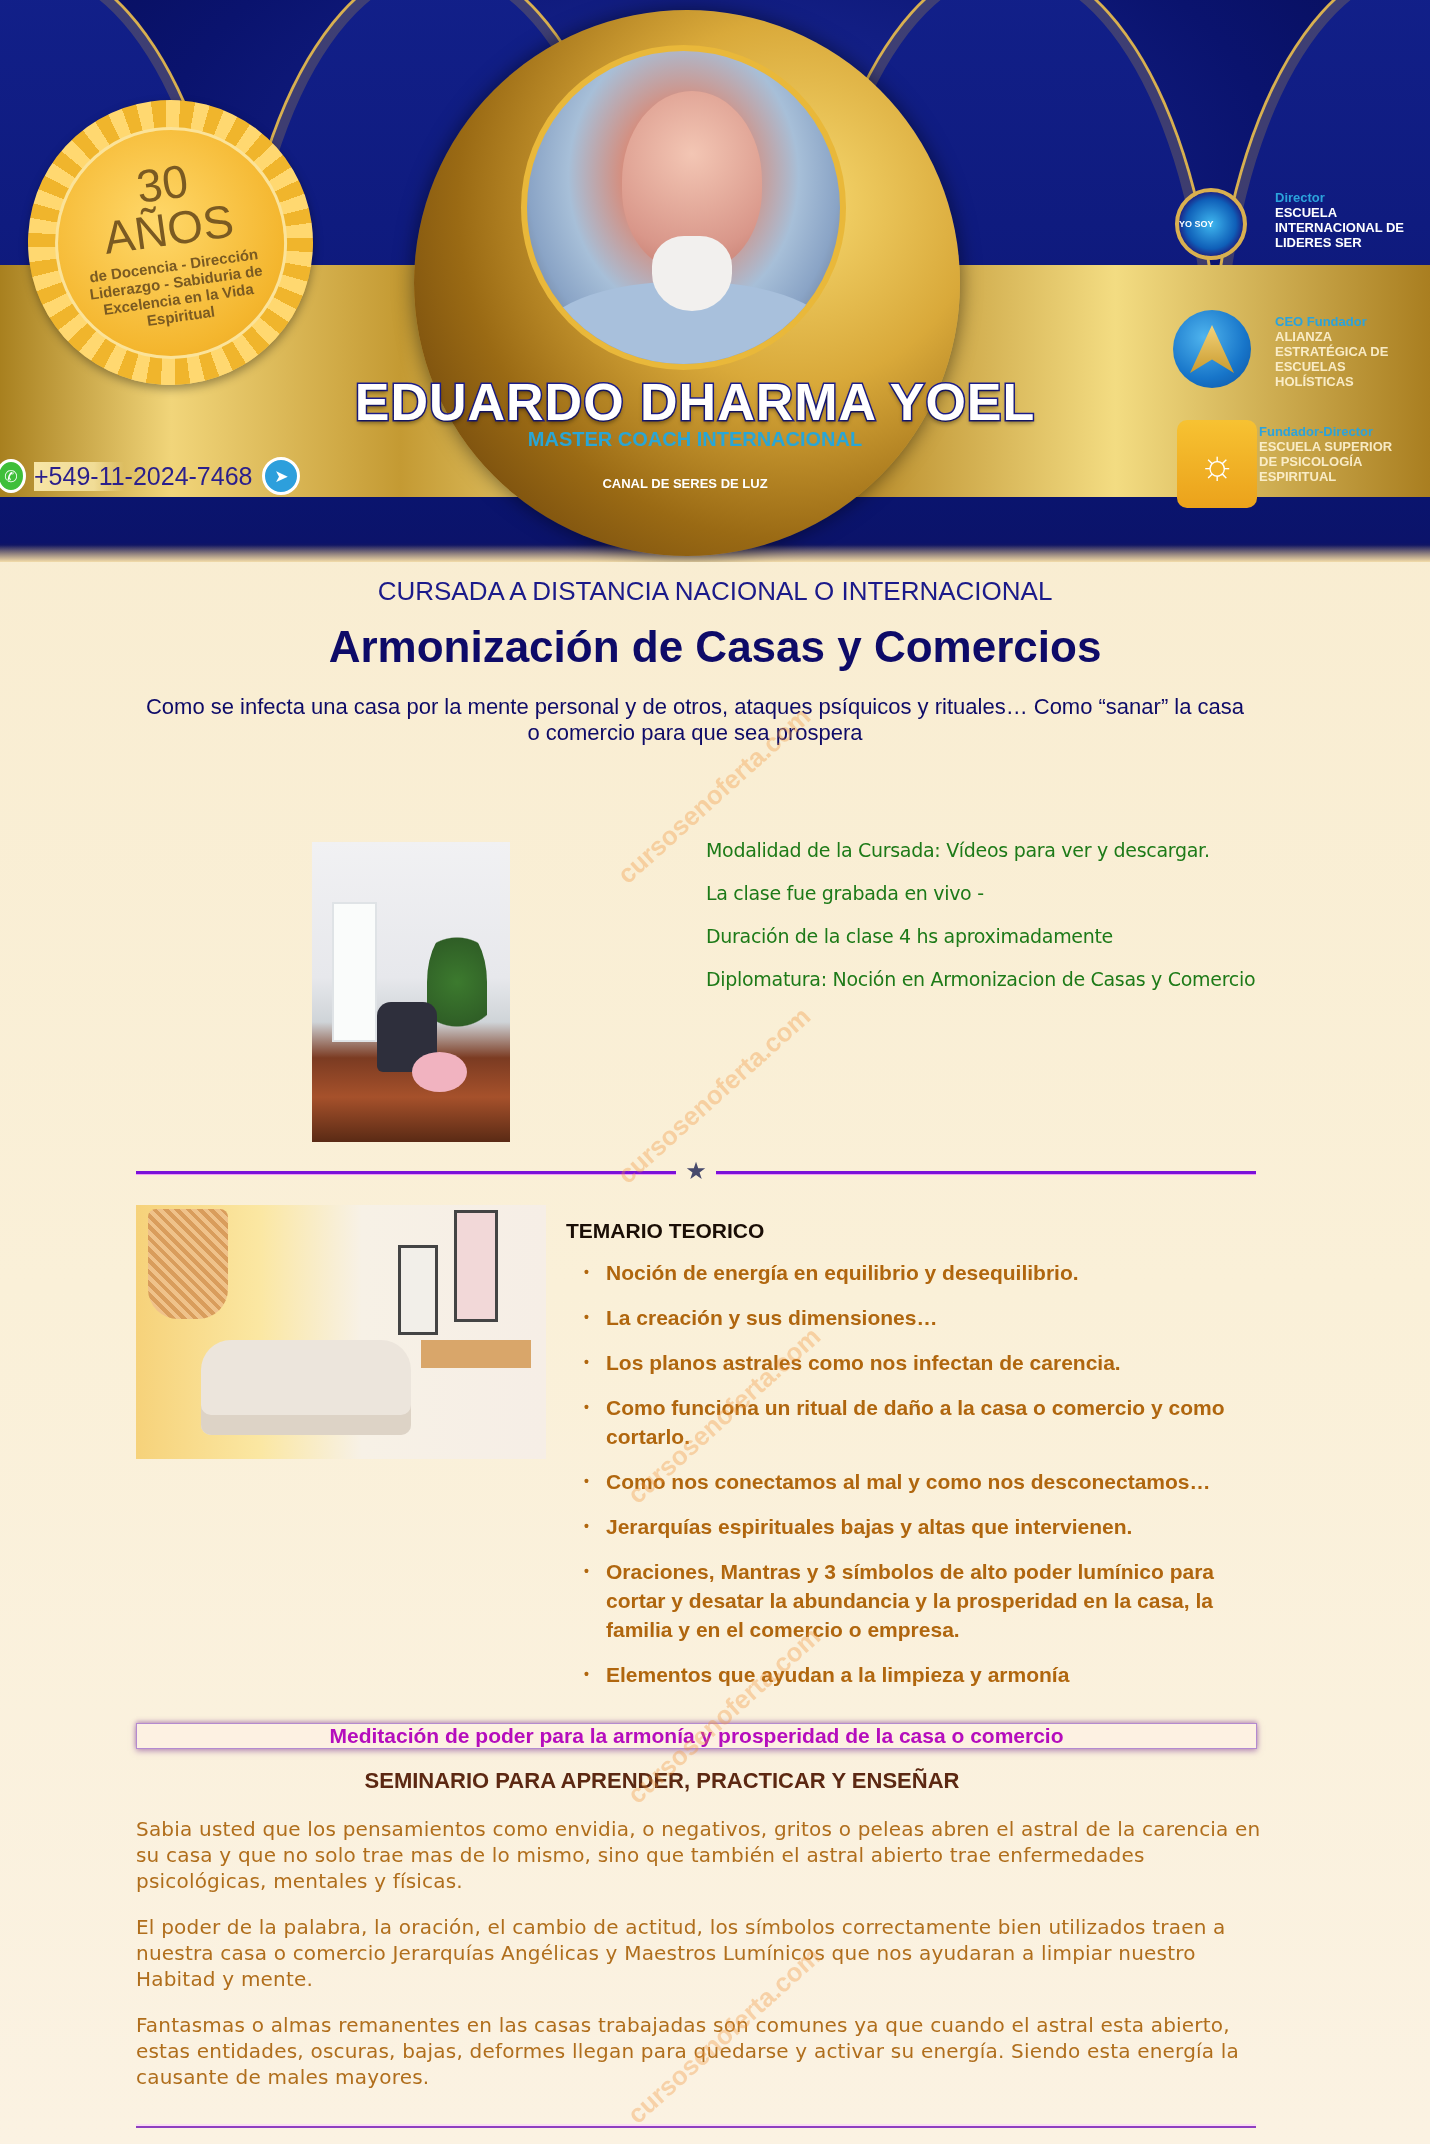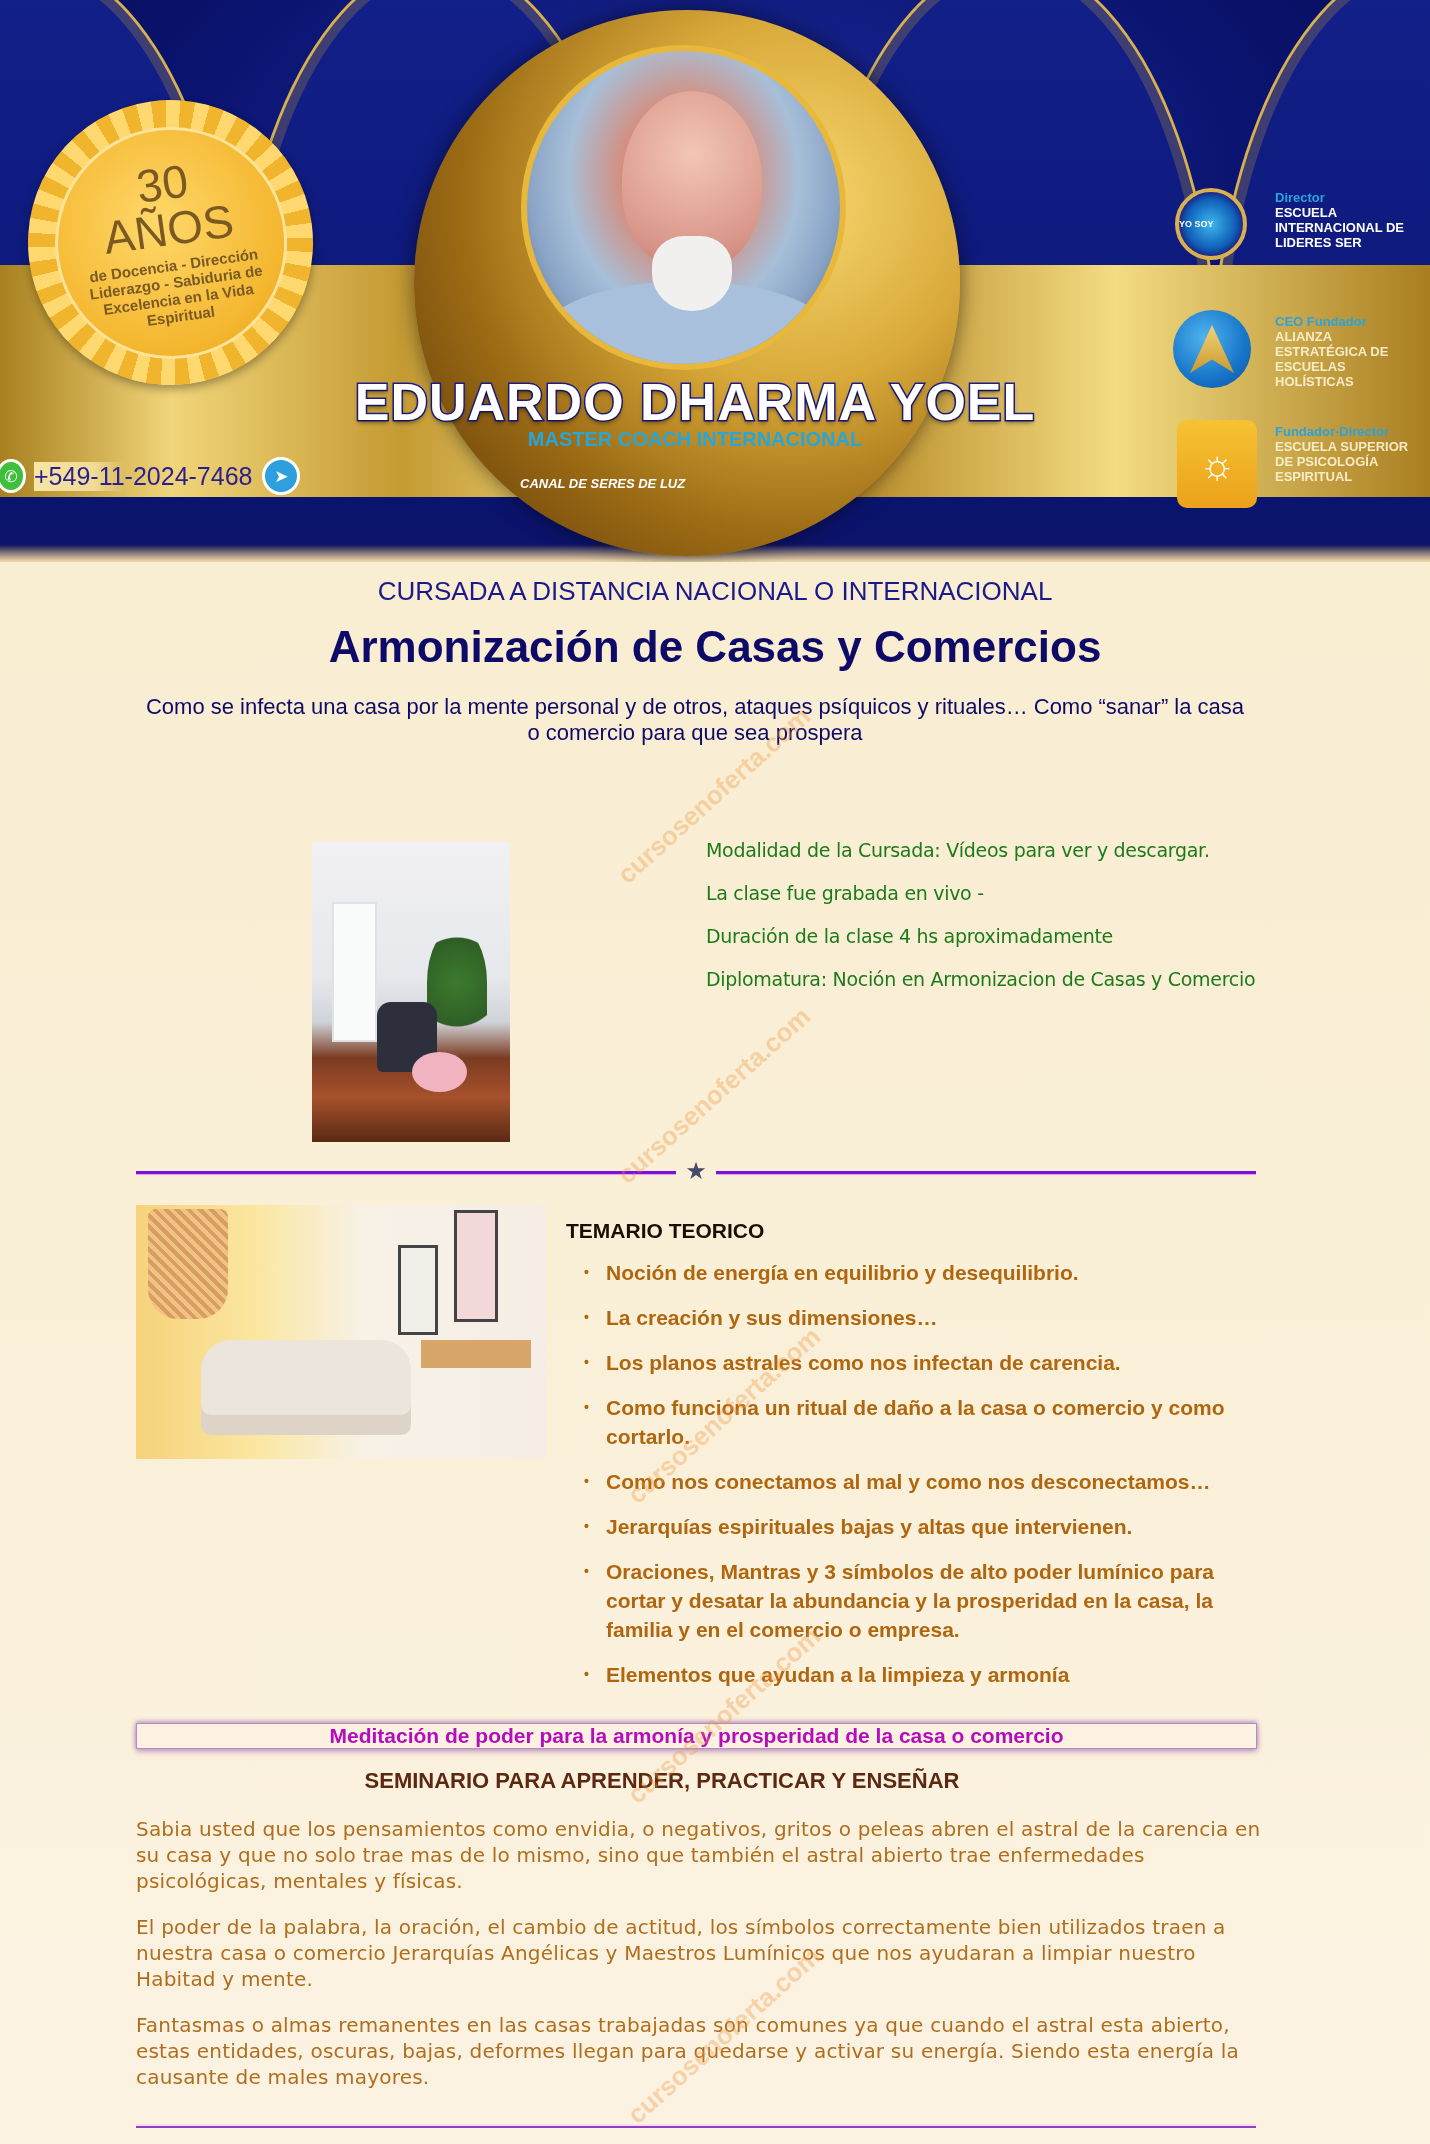--- a/index.html
+++ b/index.html
@@ -94,22 +94,22 @@
     color: #ffffff;
     -webkit-text-stroke: 3px #1d1e8e;
     paint-order: stroke fill;
     text-shadow: 0 3px 4px rgba(0,0,0,0.4);
   }
   .subtitle-coach {
     position: absolute; left: 430px; top: 428px; width: 530px; text-align: center;
     font-size: 20px; font-weight: bold; color: #29a6d6;
   }
   .canal {
-    position: absolute; left: 520px; top: 476px; width: 330px; text-align: left;
-    font-size: 13px; font-weight: bold; color: #ffffff; font-style: italic;
+    position: absolute; left: 520px; top: 476px; width: 330px; text-align: center;
+    font-size: 13px; font-weight: bold; color: #ffffff;
   }
 
   
   .contact {
     position: absolute; left: 0; top: 458px; height: 36px;
     display: flex; align-items: center;
   }
   .wa-icon {
     width: 30px; height: 34px; border-radius: 50%;
     background: #3fbf3a; border: 3px solid #fff; margin-left: -4px;
@@ -299,21 +299,21 @@
     <div class="cred-logo logo-arrow" style="left:8px; width:78px; height:78px;">
       <div class="logo-arrow-inner"></div>
     </div>
     <div class="cred-text" style="left:110px; top:4px;">
       <div class="cred-role">CEO Fundador</div>
       <div class="cred-org light">ALIANZA ESTRATÉGICA DE ESCUELAS HOLÍSTICAS</div>
     </div>
   </div>
   <div class="cred" style="top:420px;">
     <div class="cred-logo logo-chalice" style="left:12px; width:80px; height:88px;">☼</div>
-    <div class="cred-text" style="left:110px; top:4px;">
+    <div class="cred-text" style="left:94px; top:4px;">
       <div class="cred-role">Fundador-Director</div>
       <div class="cred-org light">ESCUELA SUPERIOR DE PSICOLOGÍA ESPIRITUAL</div>
     </div>
   </div>
 </div>
 
 <div class="kicker">CURSADA A DISTANCIA NACIONAL O INTERNACIONAL</div>
 <h1 class="page-title">Armonización de Casas y Comercios</h1>
 <p class="lead">Como se infecta una casa por la mente personal y de otros, ataques psíquicos y rituales… Como “sanar” la casa o comercio para que sea prospera</p>
 

